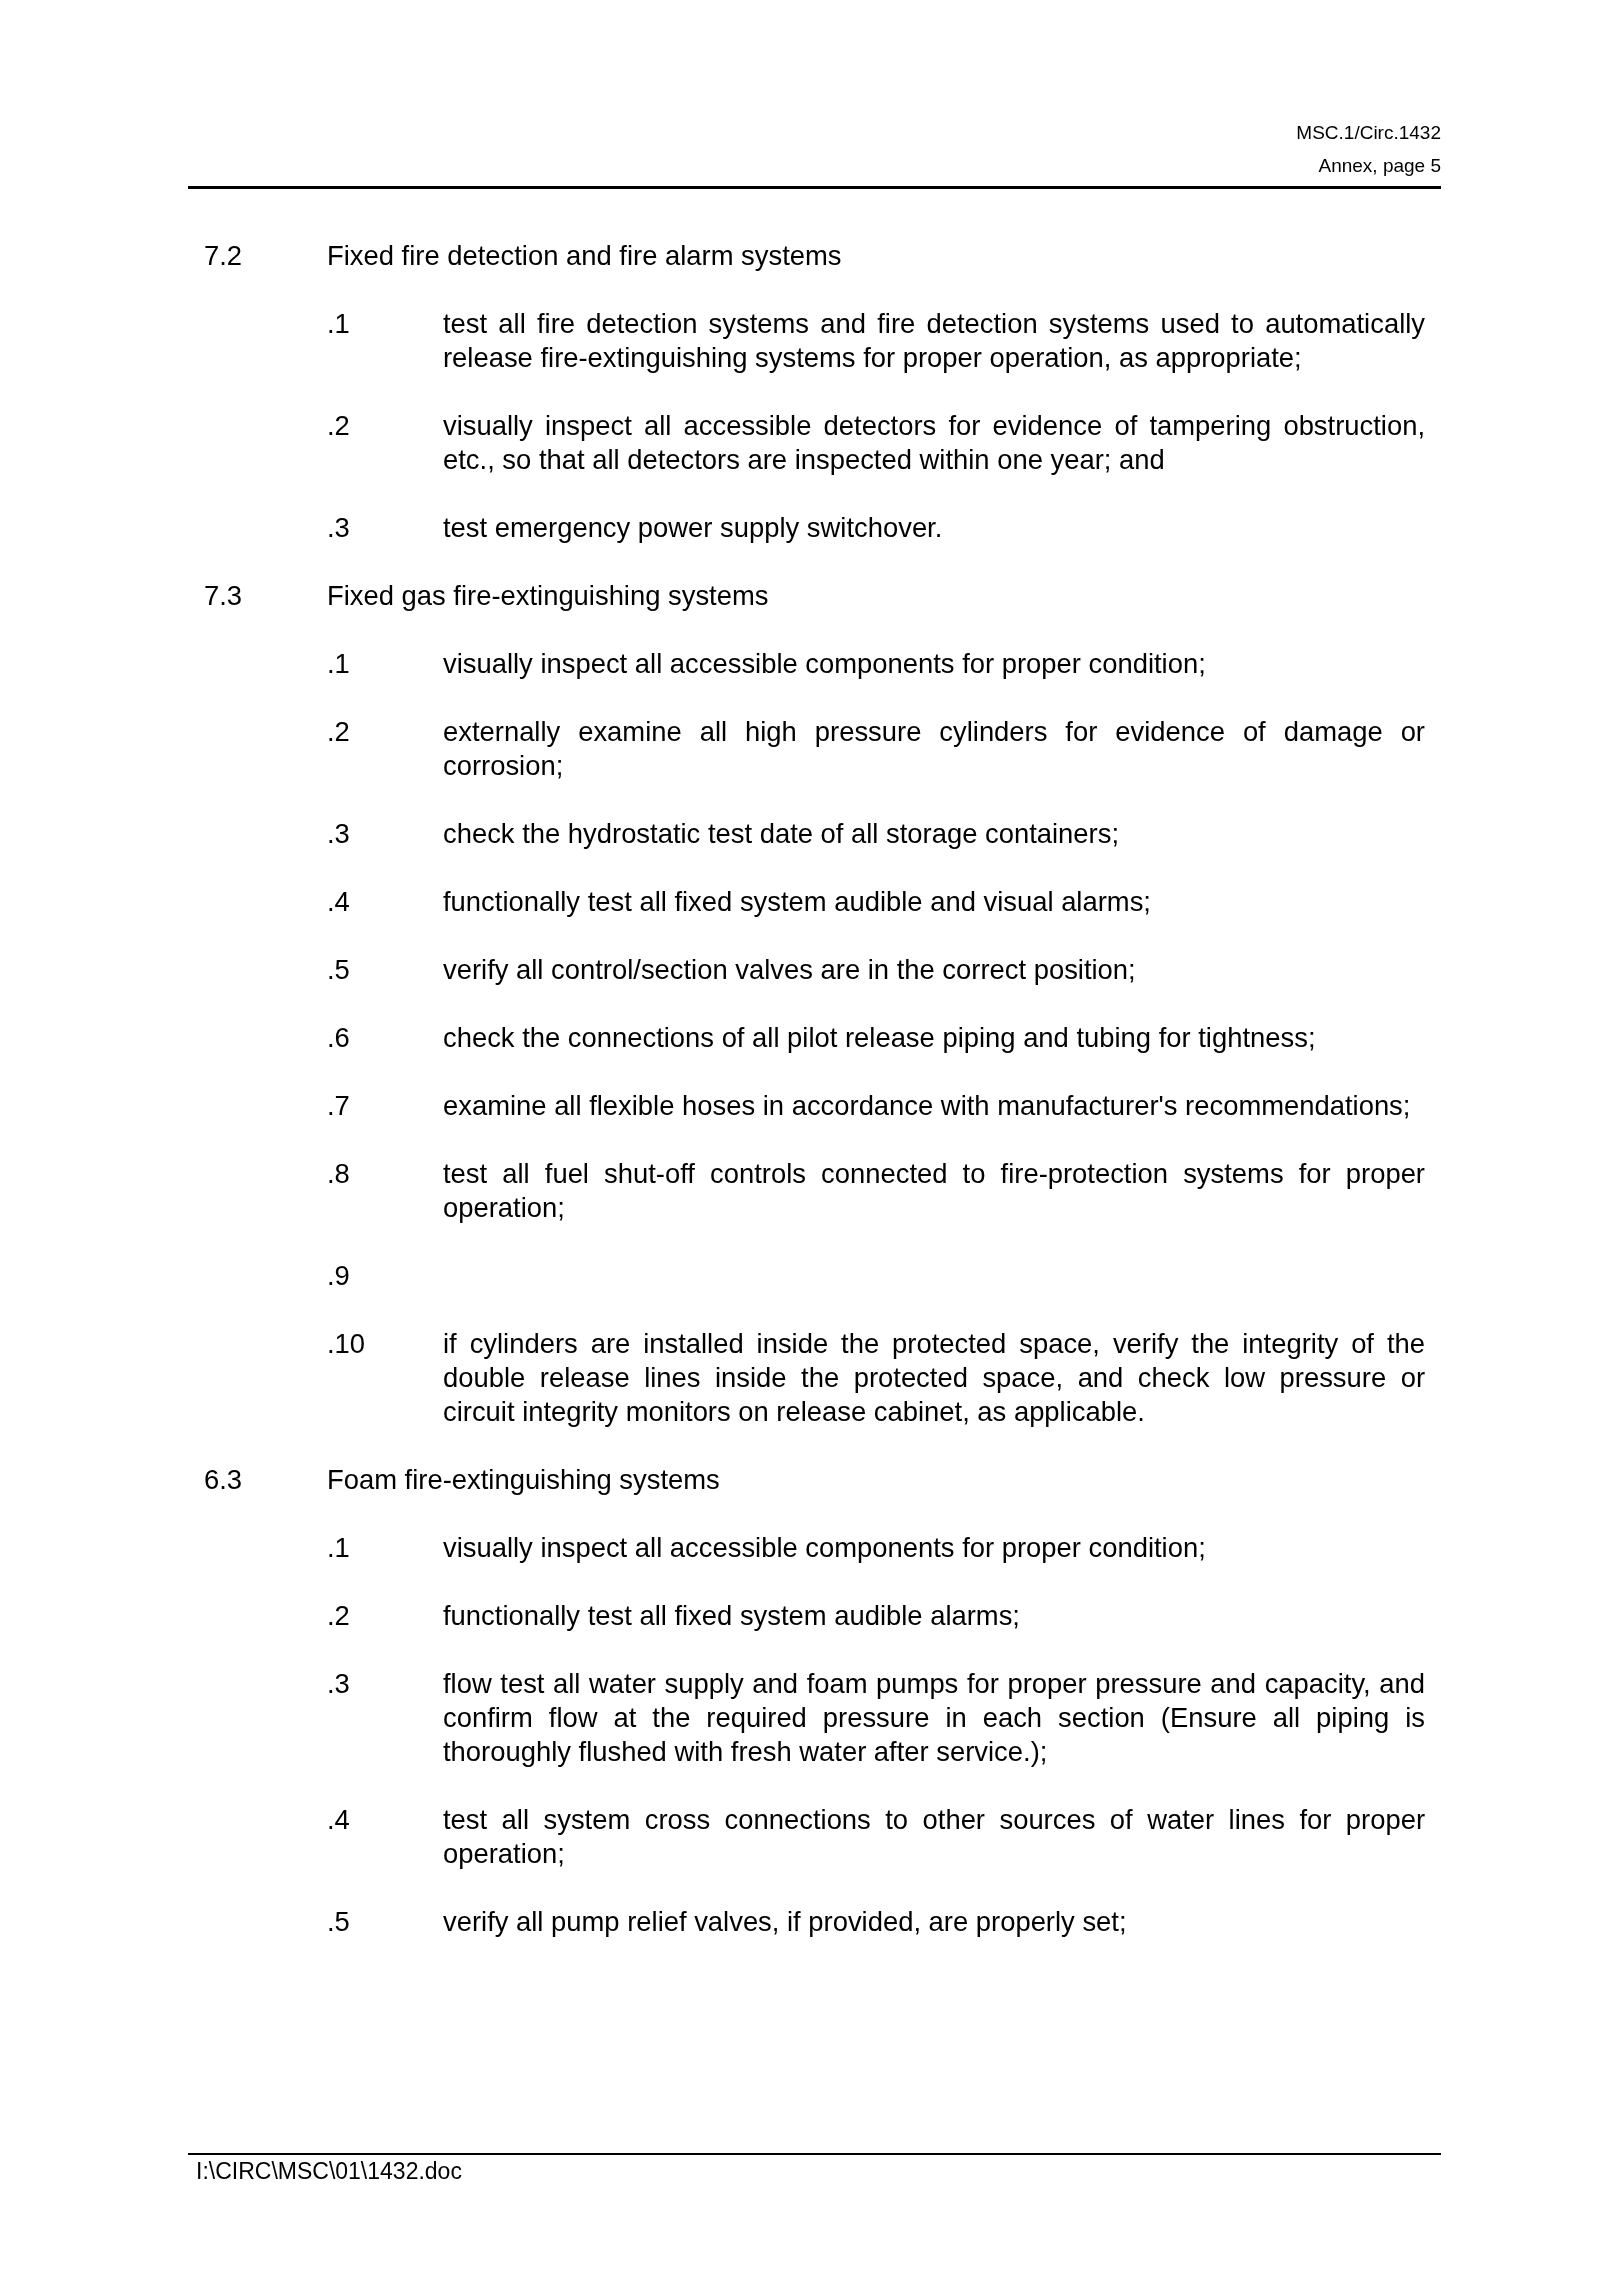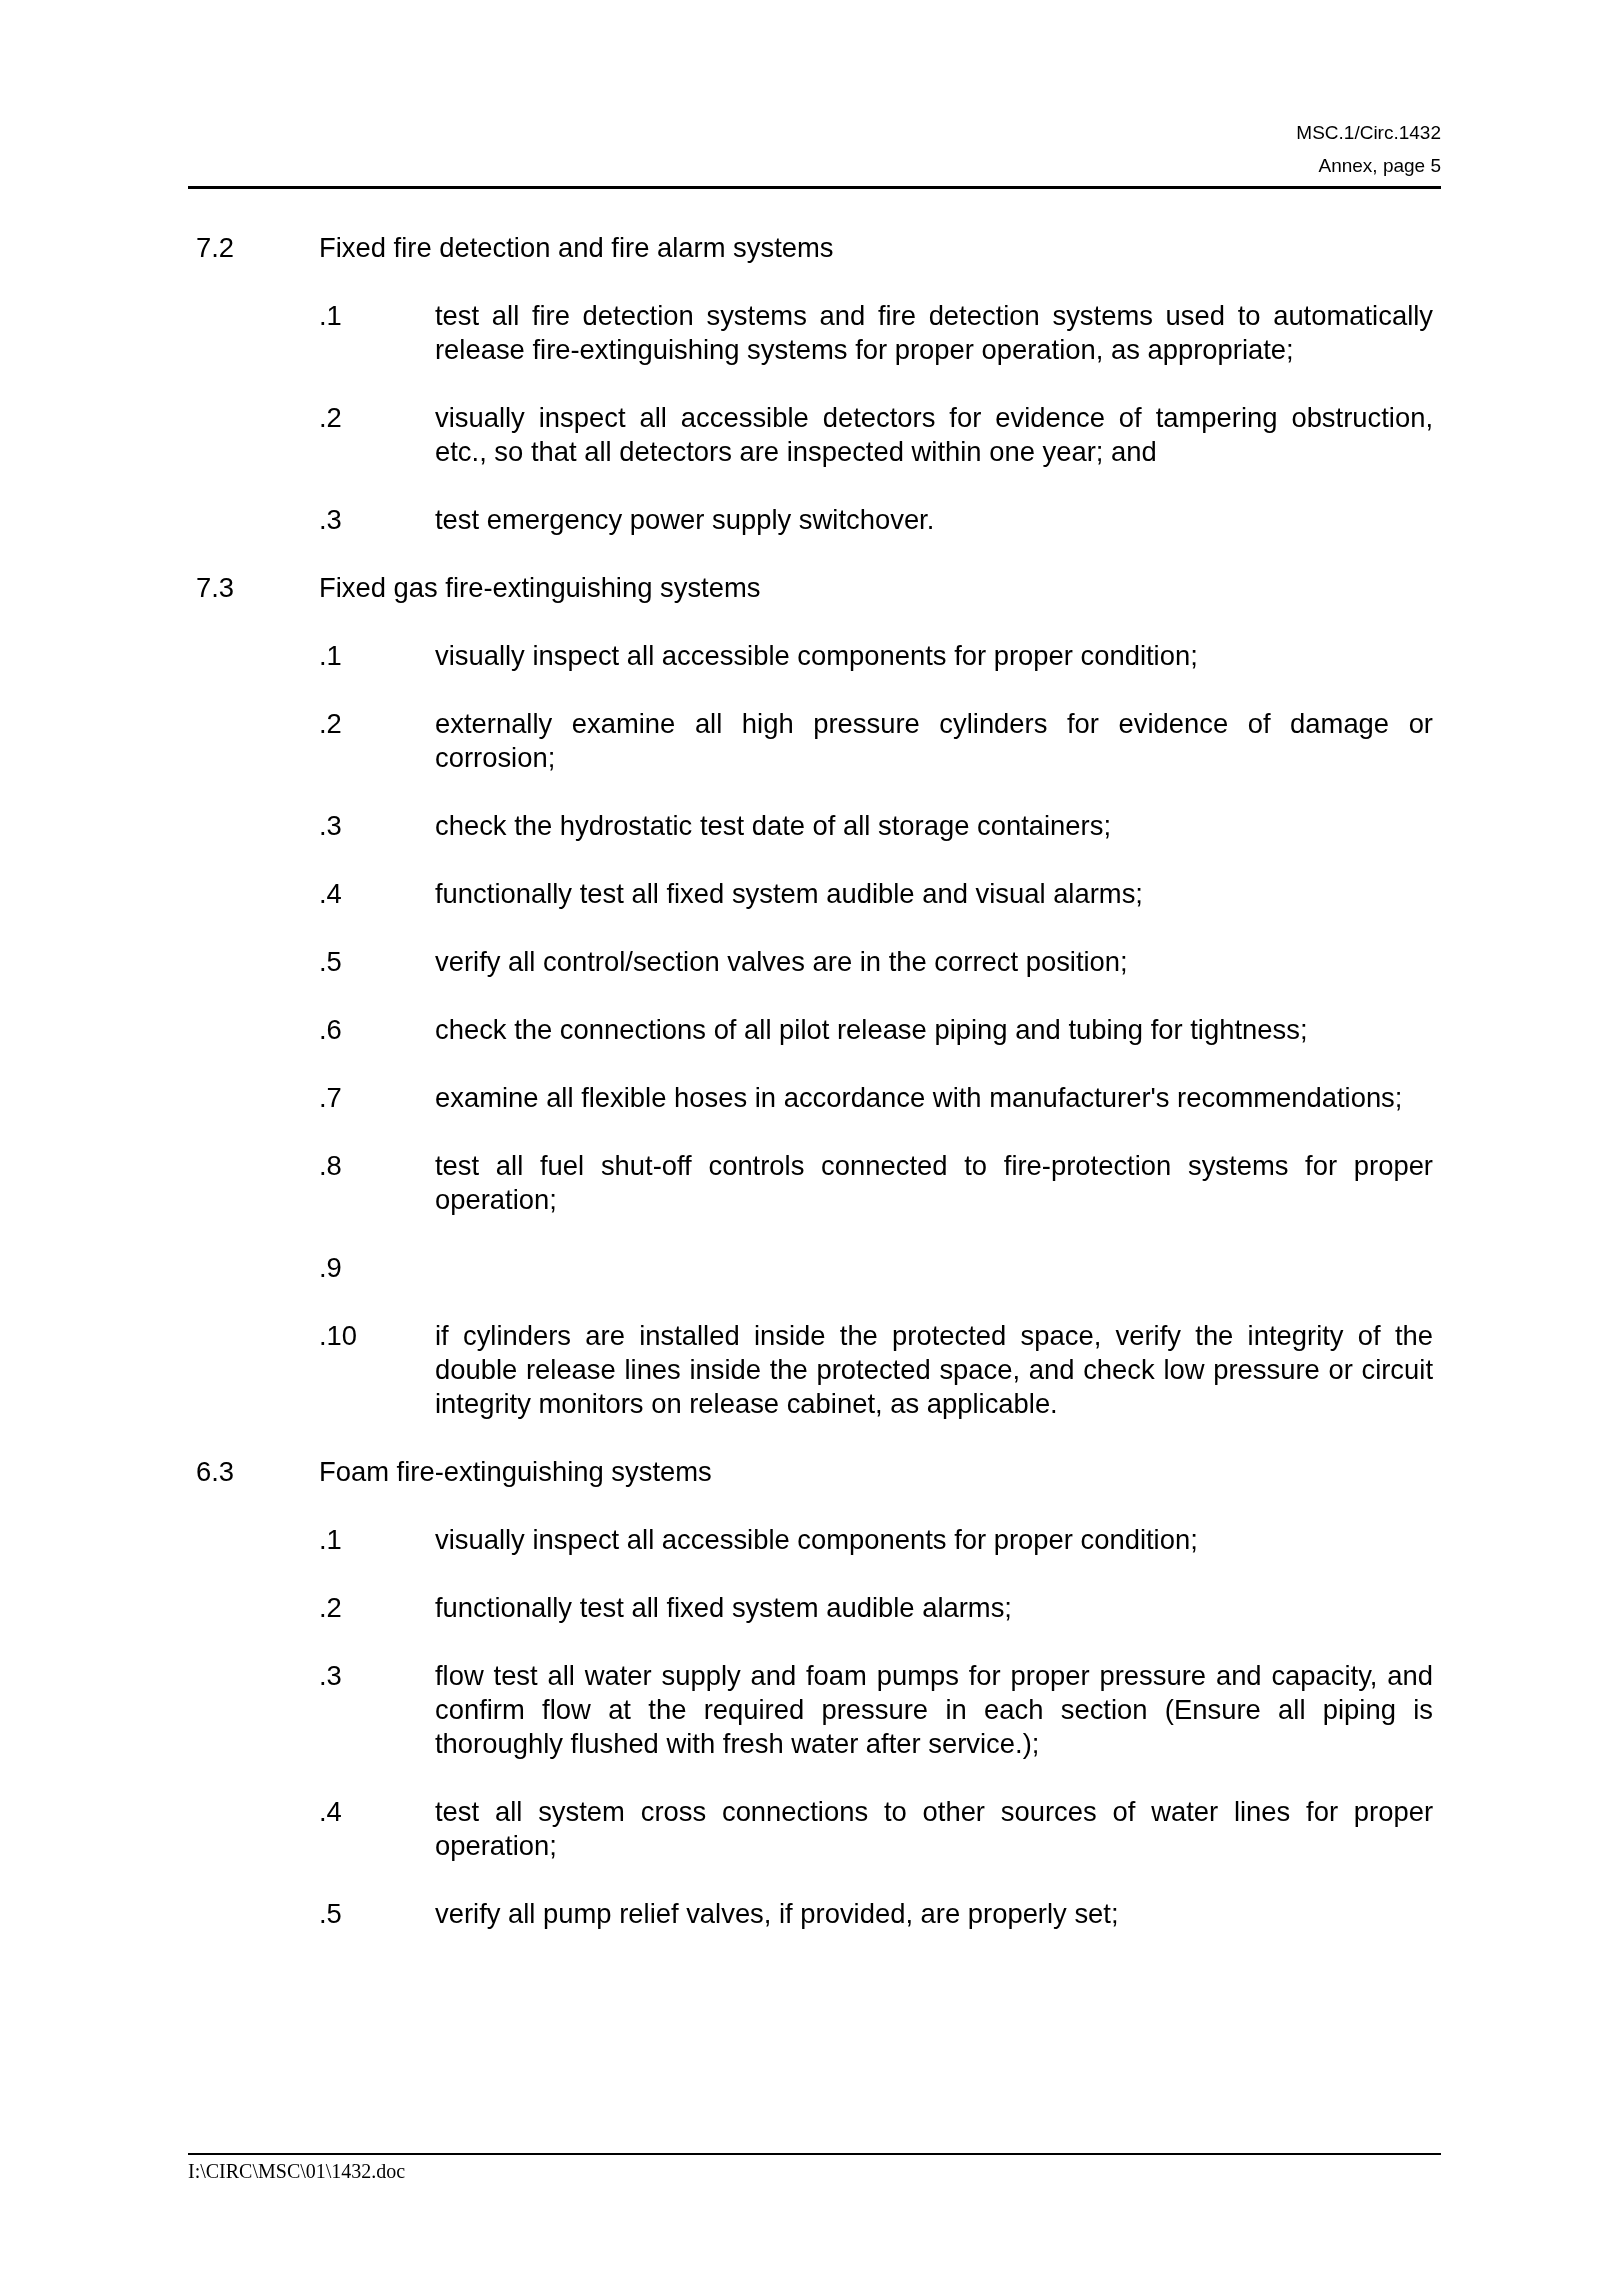--- a/index.html
+++ b/index.html
@@ -1,22 +1,22 @@
 <!DOCTYPE html>
 <html><head>
 <meta charset="utf-8">
 <style>
   html, body { margin: 0; padding: 0; background: #ffffff; }
   body { width: 1621px; height: 2293px; position: relative; font-family: "Liberation Sans", sans-serif; color: #000; overflow: hidden; }
   .header { position: absolute; left: 188px; top: 116px; width: 1253px; text-align: right; font-size: 19px; line-height: 33px; }
   .header-rule { position: absolute; left: 188px; top: 186px; width: 1253px; height: 2.9px; background: #000; }
   .footer-rule { position: absolute; left: 188px; top: 2153px; width: 1253px; height: 2px; background: #000; }
-  .footer { position: absolute; left: 188px; top: 2158px; font-size: 20px; line-height: 27.4px; font-family: Liberation Serif, serif; }
+  .footer { position: absolute; left: 196px; top: 2158px; font-size: 23px; line-height: 27.4px; }
   .content { position: absolute; left: 188px; top: 223px; width: 1253px; font-size: 27.4px; line-height: 34px; }
-  .section { margin: 8px; }
+  .section { margin: 16px; }
   .sec-head { display: flex; margin-bottom: 34px; }
   .sec-num { width: 123px; flex: none; }
   .sec-title { flex: 1; }
   .item { display: flex; margin-left: 123px; margin-bottom: 34px; }
   .item-num { width: 116px; flex: none; }
   .item-text { flex: 1; text-align: justify; }
 </style>
 </head>
 <body>
 

